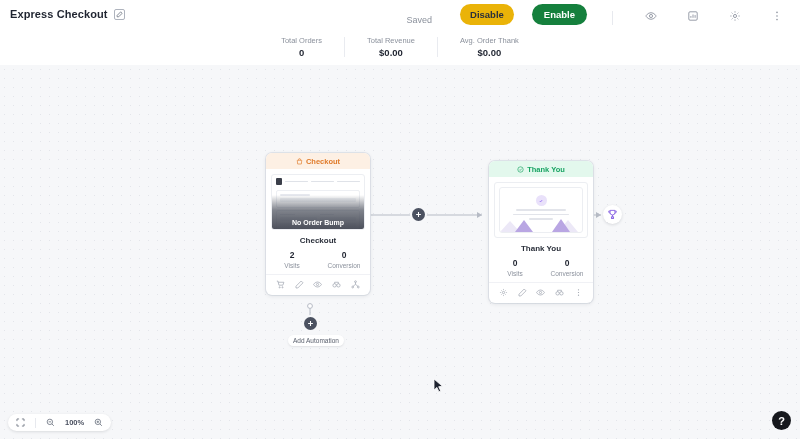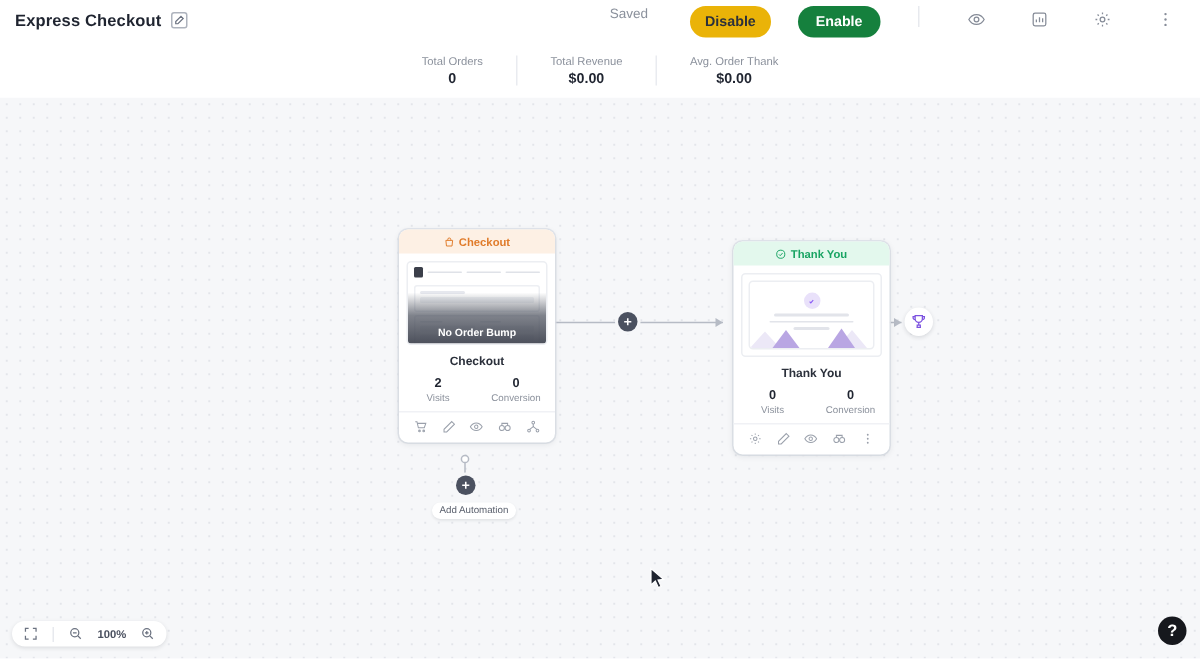--- a/index.html
+++ b/index.html
@@ -10,30 +10,30 @@
     overflow: hidden;
   }
   #app { position: relative; width: 800px; height: 439px; }
 
   
   .topbar {
     position: absolute; top: 0; left: 0; width: 800px; height: 28px;
     background: #ffffff; display: flex; align-items: center;
     padding: 0 10px; z-index: 30;
   }
-  .title-wrap { display: flex; align-items: flex-start; gap: 6px; }
+  .title-wrap { display: flex; align-items: center; gap: 6px; }
   .page-title { font-size: 11px; font-weight: bold; color: #1f2430; letter-spacing: .1px; }
   .edit-icon {
     width: 11px; height: 11px; border: 1px solid #aeb3bd; border-radius: 2px;
     display: flex; align-items: center; justify-content: center;
     color: #6b7280;
   }
   .edit-icon svg { display: block; }
   .topbar-right {
-    margin-left: auto; display: flex; align-items: flex-start; gap: 16px;
+    margin-left: auto; display: flex; align-items: flex-end; gap: 16px;
   }
   .saved-text { font-size: 9px; color: #8b919c; margin-right: 12px; }
   .btn-disable {
     font-size: 9.5px; font-weight: bold; color: #2b303b;
     background: #eab308; border: none; padding: 5px 10px; cursor: pointer;
     border-radius: 13px;
   }
   .btn-enable {
     font-size: 9.5px; font-weight: bold; color: #ffffff;
     background: #15803d; border: none; padding: 5px 12px; cursor: pointer;

